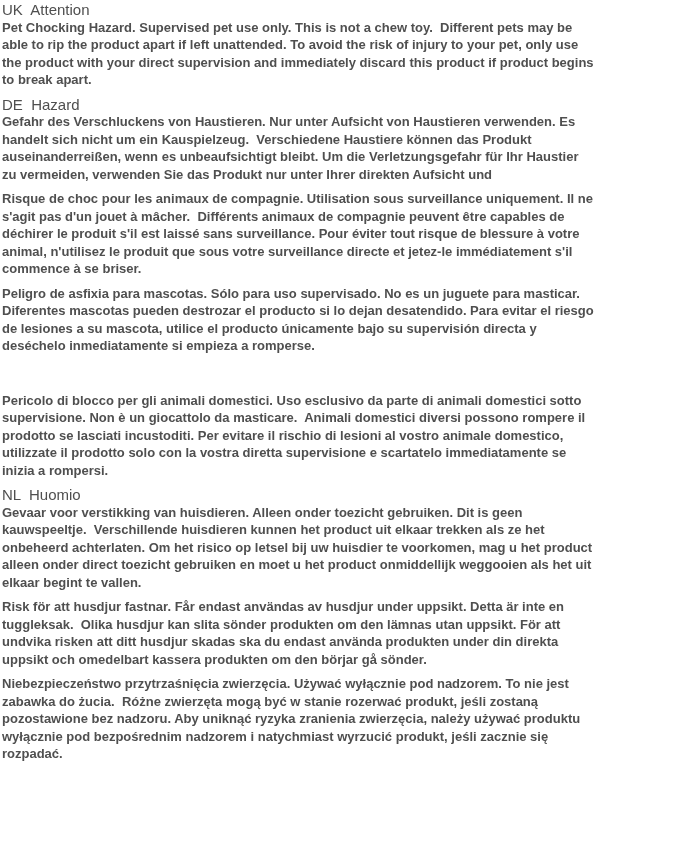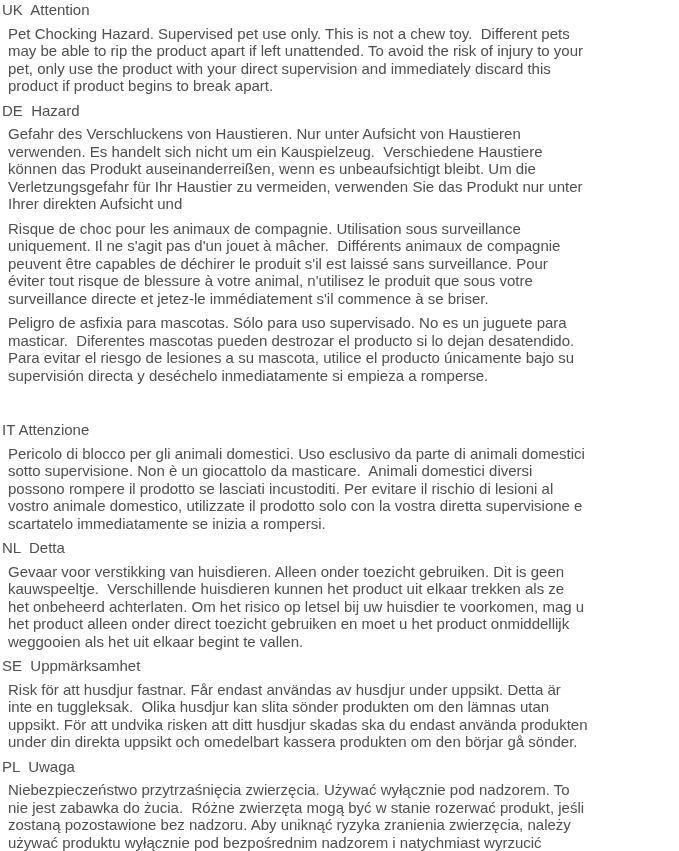--- a/index.html
+++ b/index.html
@@ -24,25 +24,26 @@
   .section.extra-gap {
     margin-top: 37px;
   }
   .section-header {
     font-size: 15px;
     line-height: 17.5px;
     white-space: pre-wrap;
     margin: 0;
   }
   .section-body {
-    font-size: 15px;
+    font-size: 13px;
     line-height: 17.5px;
     white-space: pre-wrap;
-    margin: 6px;
+    margin: 0;
     max-width: 675px;
+    font-weight: bold;
   }
 </style>
 </head>
 <body>
 
 <div class="page">
 
   <div class="section">
     <div class="section-header">UK  Attention</div>
     <p class="section-body">Pet Chocking Hazard. Supervised pet use only. This is not a chew toy.  Different pets may be able to rip the product apart if left unattended. To avoid the risk of injury to your pet, only use the product with your direct supervision and immediately discard this product if product begins to break apart.</p>
@@ -55,32 +56,29 @@
 
   <div class="section">
     <p class="section-body">Risque de choc pour les animaux de compagnie. Utilisation sous surveillance uniquement. Il ne s'agit pas d'un jouet à mâcher.  Différents animaux de compagnie peuvent être capables de déchirer le produit s'il est laissé sans surveillance. Pour éviter tout risque de blessure à votre animal, n'utilisez le produit que sous votre surveillance directe et jetez-le immédiatement s'il commence à se briser.</p>
   </div>
 
   <div class="section">
     <p class="section-body">Peligro de asfixia para mascotas. Sólo para uso supervisado. No es un juguete para masticar.  Diferentes mascotas pueden destrozar el producto si lo dejan desatendido. Para evitar el riesgo de lesiones a su mascota, utilice el producto únicamente bajo su supervisión directa y deséchelo inmediatamente si empieza a romperse.</p>
   </div>
 
   <div class="section extra-gap">
-    <div class="section-header">IT Attenzione</div>
     <p class="section-body">Pericolo di blocco per gli animali domestici. Uso esclusivo da parte di animali domestici sotto supervisione. Non è un giocattolo da masticare.  Animali domestici diversi possono rompere il prodotto se lasciati incustoditi. Per evitare il rischio di lesioni al vostro animale domestico, utilizzate il prodotto solo con la vostra diretta supervisione e scartatelo immediatamente se inizia a rompersi.</p>
   </div>
 
   <div class="section">
-    <div class="section-header">NL  Detta</div>
+    <div class="section-header">NL  Huomio</div>
     <p class="section-body">Gevaar voor verstikking van huisdieren. Alleen onder toezicht gebruiken. Dit is geen kauwspeeltje.  Verschillende huisdieren kunnen het product uit elkaar trekken als ze het onbeheerd achterlaten. Om het risico op letsel bij uw huisdier te voorkomen, mag u het product alleen onder direct toezicht gebruiken en moet u het product onmiddellijk weggooien als het uit elkaar begint te vallen.</p>
   </div>
 
   <div class="section">
-    <div class="section-header">SE  Uppmärksamhet</div>
     <p class="section-body">Risk för att husdjur fastnar. Får endast användas av husdjur under uppsikt. Detta är inte en tuggleksak.  Olika husdjur kan slita sönder produkten om den lämnas utan uppsikt. För att undvika risken att ditt husdjur skadas ska du endast använda produkten under din direkta uppsikt och omedelbart kassera produkten om den börjar gå sönder.</p>
   </div>
 
   <div class="section">
-    <div class="section-header">PL  Uwaga</div>
     <p class="section-body">Niebezpieczeństwo przytrzaśnięcia zwierzęcia. Używać wyłącznie pod nadzorem. To nie jest zabawka do żucia.  Różne zwierzęta mogą być w stanie rozerwać produkt, jeśli zostaną pozostawione bez nadzoru. Aby uniknąć ryzyka zranienia zwierzęcia, należy używać produktu wyłącznie pod bezpośrednim nadzorem i natychmiast wyrzucić produkt, jeśli zacznie się rozpadać.</p>
   </div>
 
 </div>
 
 </body></html>

